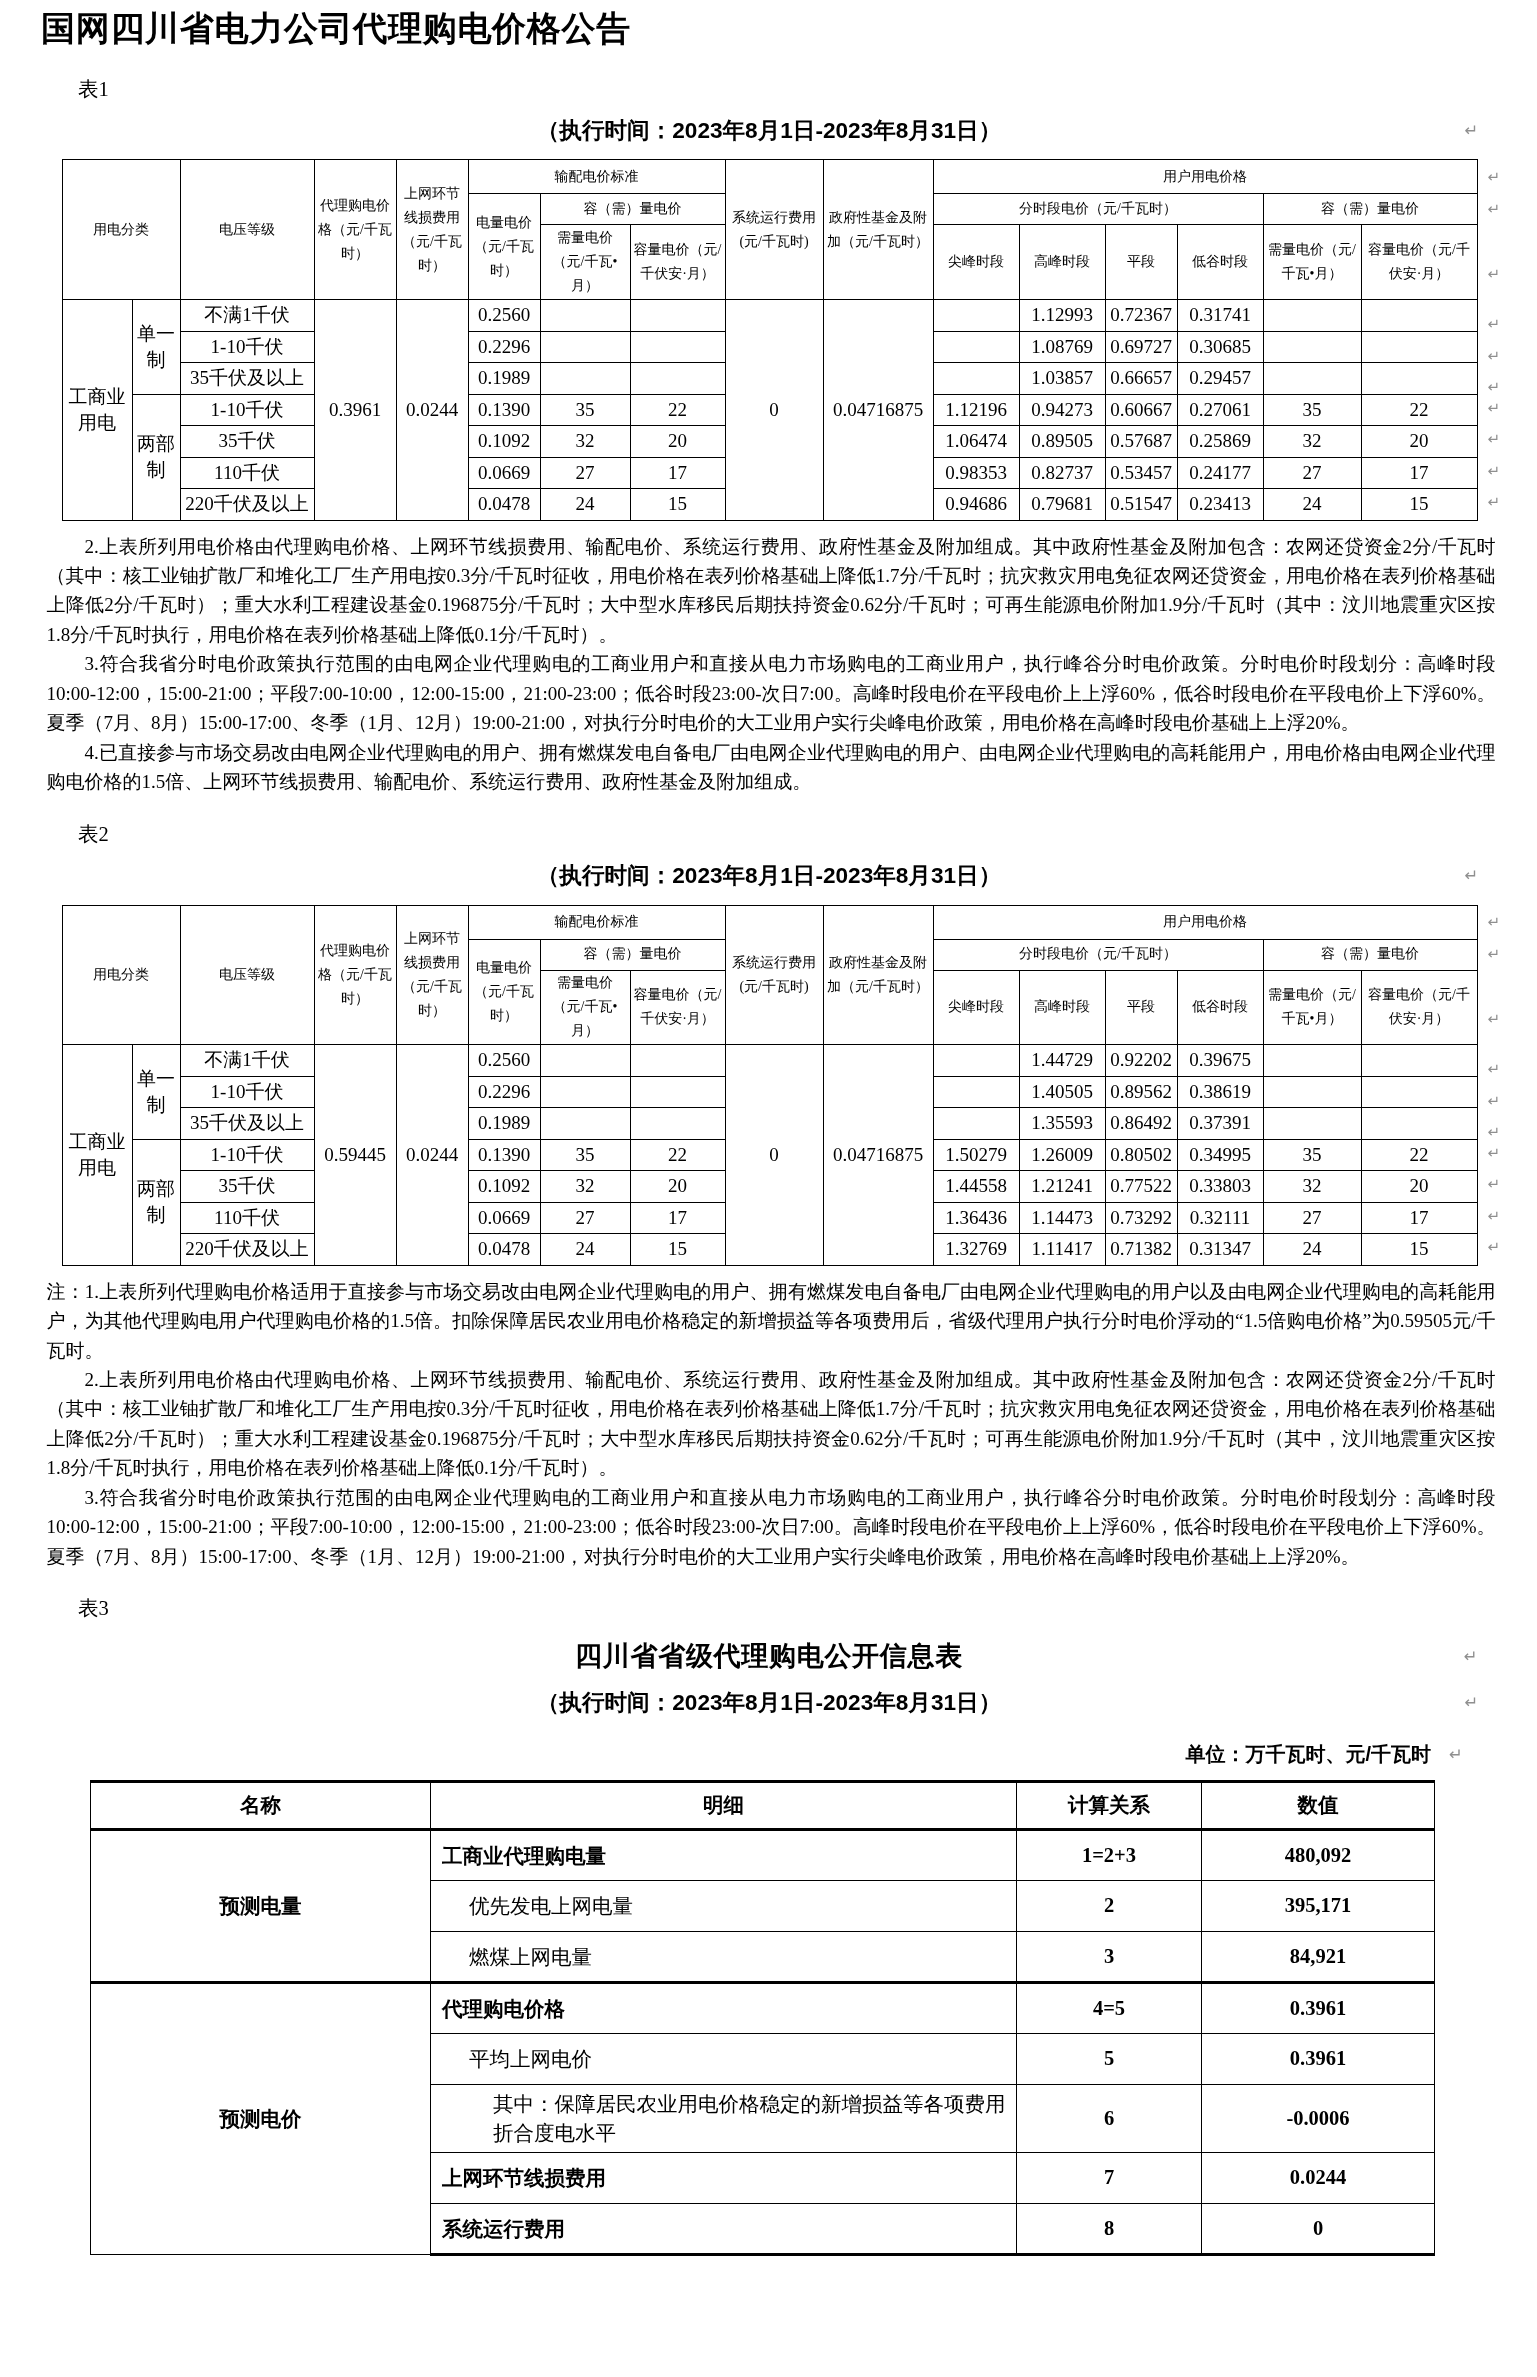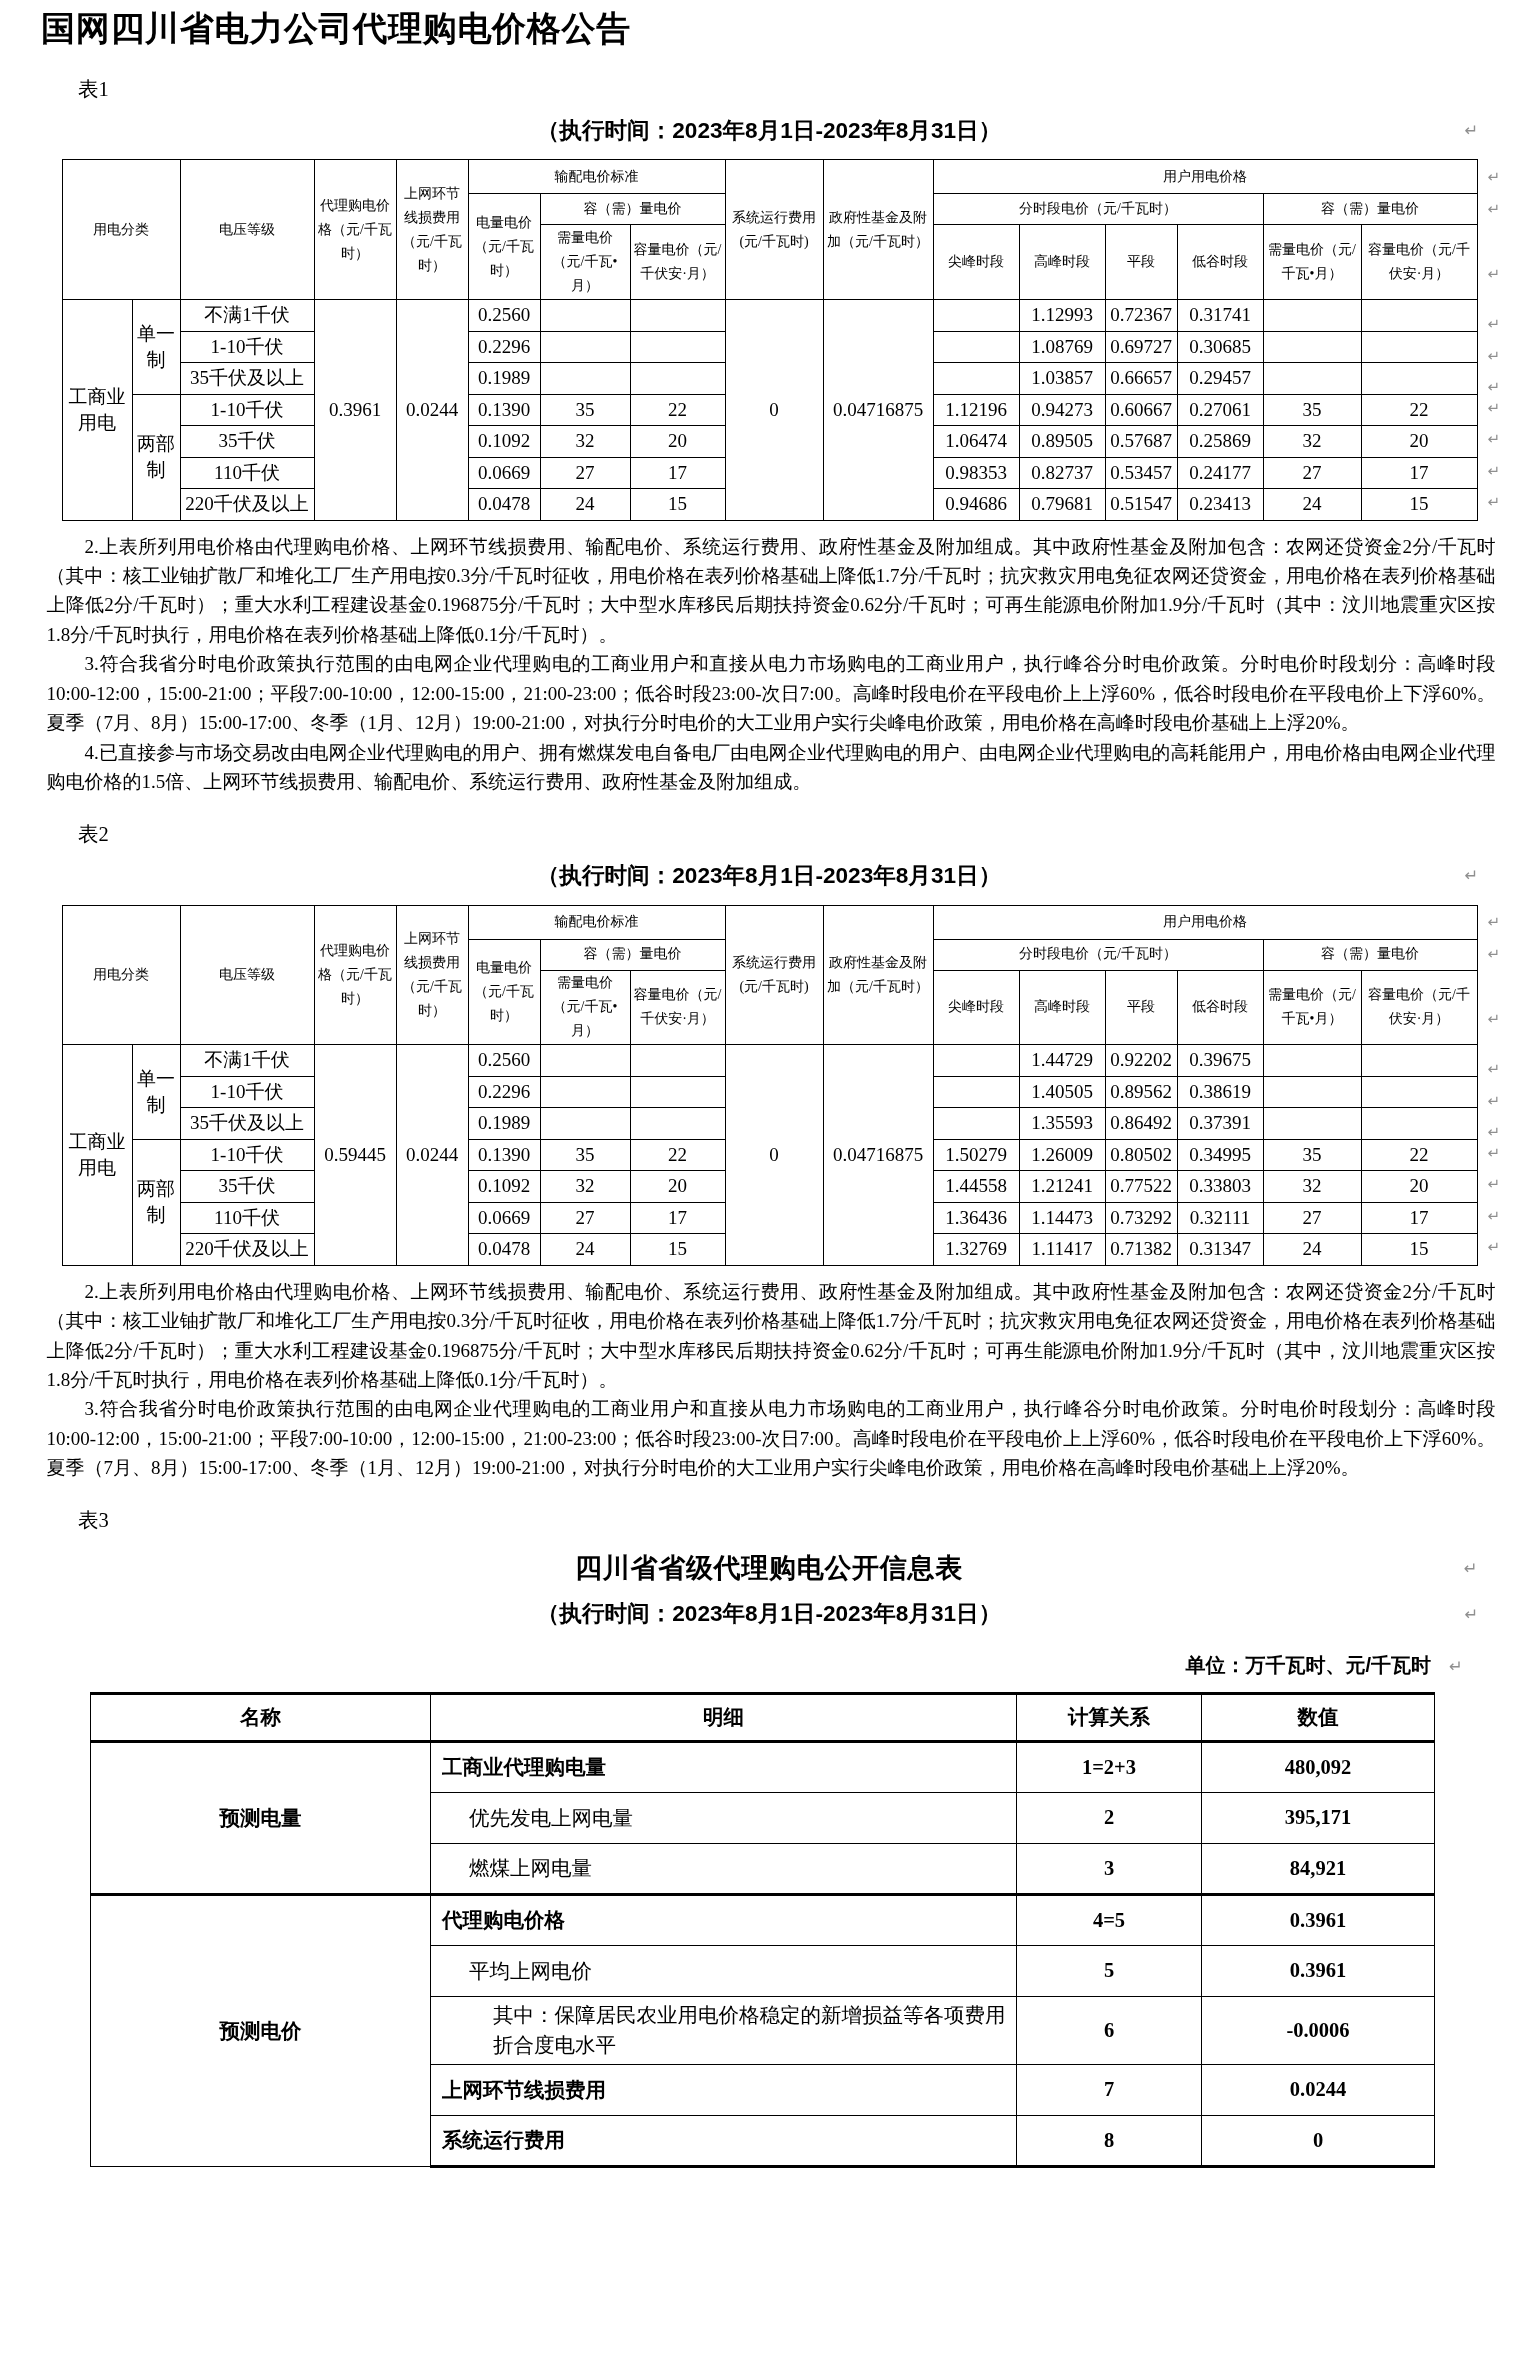--- a/index.html
+++ b/index.html
@@ -349,20 +349,21 @@
           <td>0.71382</td>
           <td>0.31347</td>
           <td>24</td>
           <td>15</td>
         </tr>
       </tbody>
     </table>
   </div>
 
   <div class="notes">
+    <div class="note">注：1.上表所列代理购电价格适用于直接参与市场交易改由电网企业代理购电的用户、拥有燃煤发电自备电厂由电网企业代理购电的用户以及由电网企业代理购电的高耗能用户，为其他代理购电用户代理购电价格的1.5倍。扣除保障居民农业用电价格稳定的新增损益等各项费用后，省级代理用户执行分时电价浮动的“1.5倍购电价格”为0.59505元/千瓦时。</div>
     <div class="note ind">2.上表所列用电价格由代理购电价格、上网环节线损费用、输配电价、系统运行费用、政府性基金及附加组成。其中政府性基金及附加包含：农网还贷资金2分/千瓦时（其中：核工业铀扩散厂和堆化工厂生产用电按0.3分/千瓦时征收，用电价格在表列价格基础上降低1.7分/千瓦时；抗灾救灾用电免征农网还贷资金，用电价格在表列价格基础上降低2分/千瓦时）；重大水利工程建设基金0.196875分/千瓦时；大中型水库移民后期扶持资金0.62分/千瓦时；可再生能源电价附加1.9分/千瓦时（其中，汶川地震重灾区按1.8分/千瓦时执行，用电价格在表列价格基础上降低0.1分/千瓦时）。</div>
     <div class="note ind">3.符合我省分时电价政策执行范围的由电网企业代理购电的工商业用户和直接从电力市场购电的工商业用户，执行峰谷分时电价政策。分时电价时段划分：高峰时段10:00-12:00，15:00-21:00；平段7:00-10:00，12:00-15:00，21:00-23:00；低谷时段23:00-次日7:00。高峰时段电价在平段电价上上浮60%，低谷时段电价在平段电价上下浮60%。夏季（7月、8月）15:00-17:00、冬季（1月、12月）19:00-21:00，对执行分时电价的大工业用户实行尖峰电价政策，用电价格在高峰时段电价基础上上浮20%。</div>
   </div>
 
   <div class="tbl-label">表3</div>
   <div class="t-title pm">四川省省级代理购电公开信息表</div>
   <div class="t-period pm">（执行时间：2023年8月1日-2023年8月31日）</div>
   <div class="unit-line pm pm-out">单位：万千瓦时、元/千瓦时</div>
 
   <div class="t3wrap">

